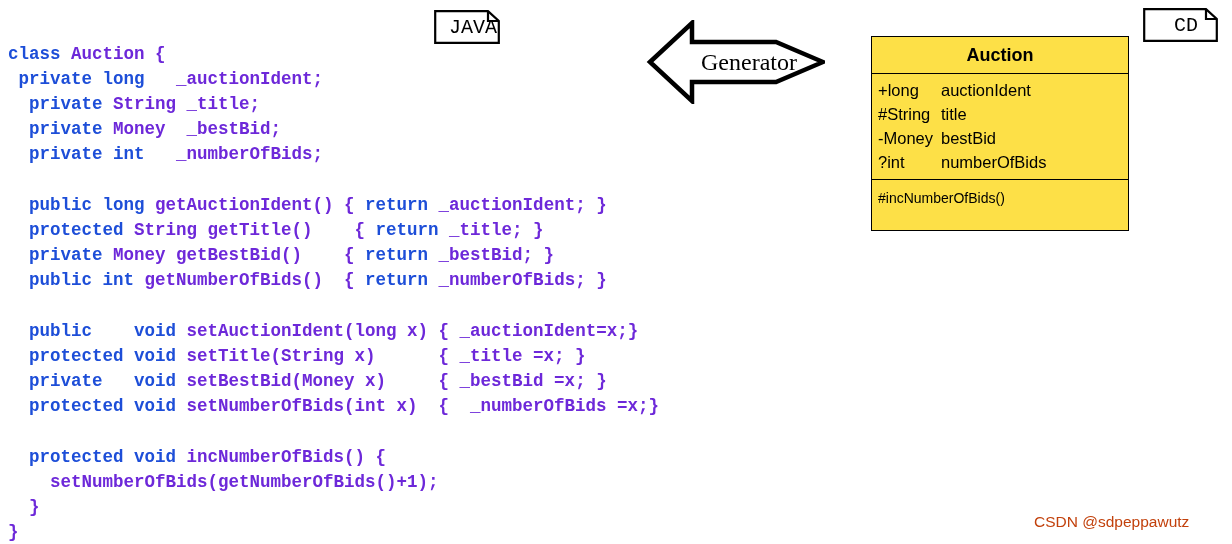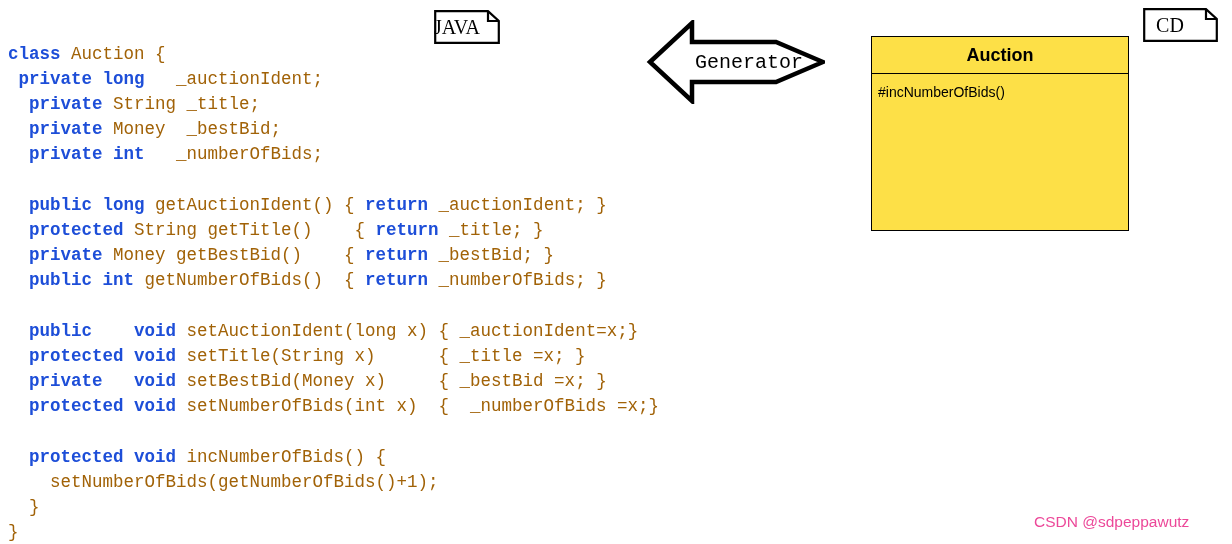--- a/index.html
+++ b/index.html
@@ -31,44 +31,44 @@
   #code-block .ln {
     display: block;
     height: 25.2px;
     white-space: pre;
   }
   #code-block b {
     font-weight: bold;
     color: #1d4ed8;
   }
   #code-block .nm {
-    font-weight: normal;
-    color: #a16207;
+    font-weight: bold;
+    color: #6d28d9;
   }
 
   
   .note-tag {
     position: absolute;
     box-sizing: border-box;
   }
   .note-tag .note-svg {
     position: absolute;
     left: 0;
     top: 0;
   }
   .note-tag .note-label {
     position: absolute;
-    left: 0;
+    left: 16px;
     top: 0;
     width: 100%;
     height: 100%;
     display: flex;
     align-items: center;
     justify-content: center;
-    font-family: Liberation Serif, serif;
+    font-family: Liberation Mono, monospace;
     font-size: 20px;
     color: #000000;
     padding-right: 20px;
     box-sizing: border-box;
   }
   #java-tag {
     left: 434px;
     top: 10px;
     width: 66px;
     height: 34px;
@@ -97,22 +97,22 @@
     position: absolute;
     left: 0;
     top: 0;
     width: 180px;
     height: 84px;
     display: flex;
     align-items: center;
     justify-content: center;
     padding-left: 28px;
     box-sizing: border-box;
-    font-family: Liberation Mono, monospace;
-    font-size: 20px;
+    font-family: Liberation Serif, serif;
+    font-size: 24px;
     color: #000000;
   }
 
   
   #uml-class-box {
     position: absolute;
     left: 871px;
     top: 36px;
     width: 258px;
     height: 195px;
@@ -161,21 +161,21 @@
     white-space: pre;
   }
 
   
   #watermark {
     position: absolute;
     left: 1034px;
     top: 513px;
     font-family: "Liberation Sans", sans-serif;
     font-size: 15.5px;
-    color: #ec4899;
+    color: #c2410c;
     white-space: pre;
   }
 </style>
 </head>
 <body>
 
 <div id="java-tag" class="note-tag">
   <svg class="note-svg" width="66" height="34" viewBox="0 0 66 34">
     <path d="M1.2 1.2 H54 L64.8 11 V32.8 H1.2 Z" fill="#ffffff" stroke="#000000" stroke-width="2.2"></path>
     <path d="M54 1.2 L54 11 L64.8 11" fill="none" stroke="#000000" stroke-width="2.2"></path>
@@ -193,20 +193,26 @@
 
 <div id="generator-arrow">
   <svg width="180" height="84" viewBox="0 0 180 84">
     <path d="M5 42 L47 3 L47 22 L131 22 L178 42 L131 62 L47 62 L47 81 Z" fill="#ffffff" stroke="#000000" stroke-width="4.5" stroke-linejoin="miter"></path>
   </svg>
   <span id="generator-label">Generator</span>
 </div>
 
 <div id="uml-class-box">
   <div id="uml-title-compartment">Auction</div>
+  <div id="uml-attributes-compartment">
+      <div class="uml-attr-row"><span class="uml-attr-type">+long</span><span class="uml-attr-name">auctionIdent</span></div>
+      <div class="uml-attr-row"><span class="uml-attr-type">#String</span><span class="uml-attr-name">title</span></div>
+      <div class="uml-attr-row"><span class="uml-attr-type">-Money</span><span class="uml-attr-name">bestBid</span></div>
+      <div class="uml-attr-row"><span class="uml-attr-type">?int</span><span class="uml-attr-name">numberOfBids</span></div>
+    </div>
   <div id="uml-operations-compartment">
       <div class="uml-op-row">#incNumberOfBids()</div>
     </div>
 </div>
 
 <pre id="code-block"><span class="ln"><b>class </b><span class="nm">Auction {</span></span><span class="ln"><span class="nm"> </span><b>private long </b><span class="nm">  _auctionIdent;</span></span><span class="ln"><span class="nm">  </span><b>private </b><span class="nm">String _title;</span></span><span class="ln"><span class="nm">  </span><b>private </b><span class="nm">Money  _bestBid;</span></span><span class="ln"><span class="nm">  </span><b>private int</b><span class="nm">   _numberOfBids;</span></span><span class="ln">&nbsp;</span><span class="ln"><span class="nm">  </span><b>public long </b><span class="nm">getAuctionIdent() { </span><b>return </b><span class="nm">_auctionIdent; }</span></span><span class="ln"><span class="nm">  </span><b>protected </b><span class="nm">String getTitle()    { </span><b>return </b><span class="nm">_title; }</span></span><span class="ln"><span class="nm">  </span><b>private </b><span class="nm">Money getBestBid()    { </span><b>return </b><span class="nm">_bestBid; }</span></span><span class="ln"><span class="nm">  </span><b>public int </b><span class="nm">getNumberOfBids()  { </span><b>return </b><span class="nm">_numberOfBids; }</span></span><span class="ln">&nbsp;</span><span class="ln"><span class="nm">  </span><b>public</b><span class="nm">    </span><b>void </b><span class="nm">setAuctionIdent(long x) { _auctionIdent=x;}</span></span><span class="ln"><span class="nm">  </span><b>protected void </b><span class="nm">setTitle(String x)      { _title =x; }</span></span><span class="ln"><span class="nm">  </span><b>private</b><span class="nm">   </span><b>void </b><span class="nm">setBestBid(Money x)     { _bestBid =x; }</span></span><span class="ln"><span class="nm">  </span><b>protected void </b><span class="nm">setNumberOfBids(int x)  {  _numberOfBids =x;}</span></span><span class="ln">&nbsp;</span><span class="ln"><span class="nm">  </span><b>protected void </b><span class="nm">incNumberOfBids() {</span></span><span class="ln"><span class="nm">    setNumberOfBids(getNumberOfBids()+1);</span></span><span class="ln"><span class="nm">  }</span></span><span class="ln"><span class="nm">}</span></span></pre>
 
 <div id="watermark">CSDN @sdpeppawutz</div>
 
 </body></html>

